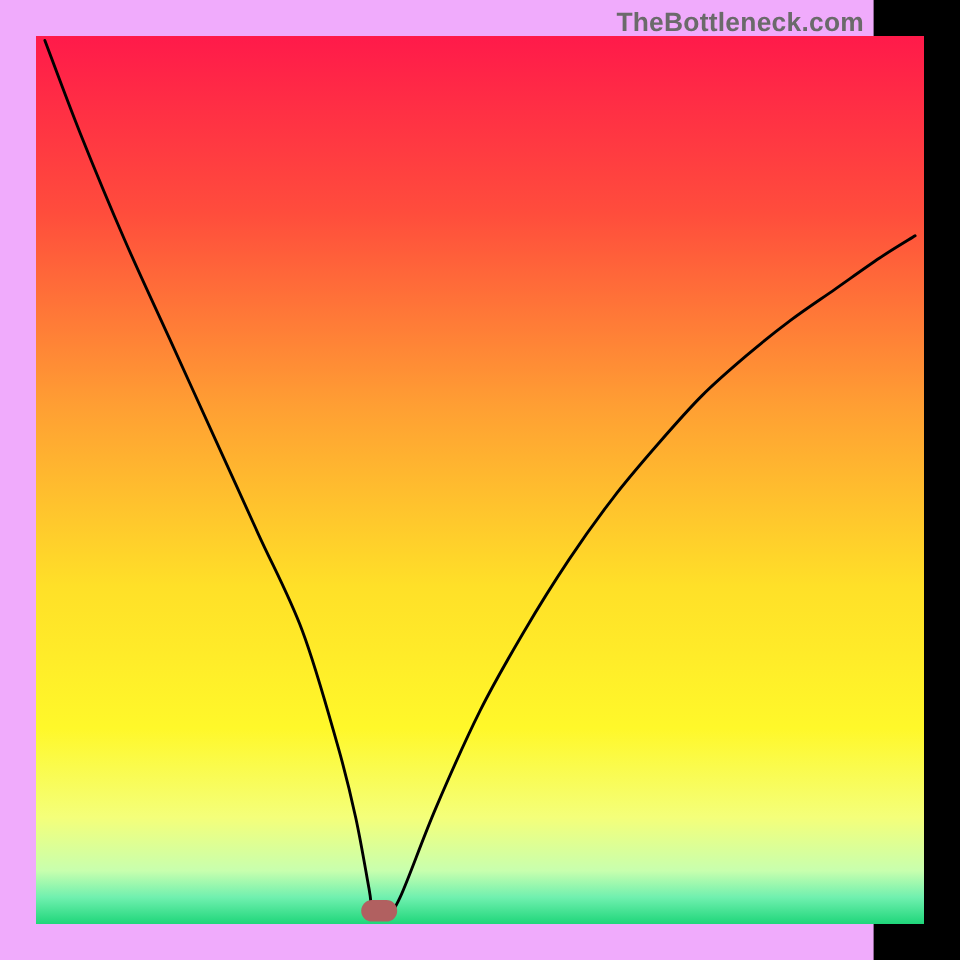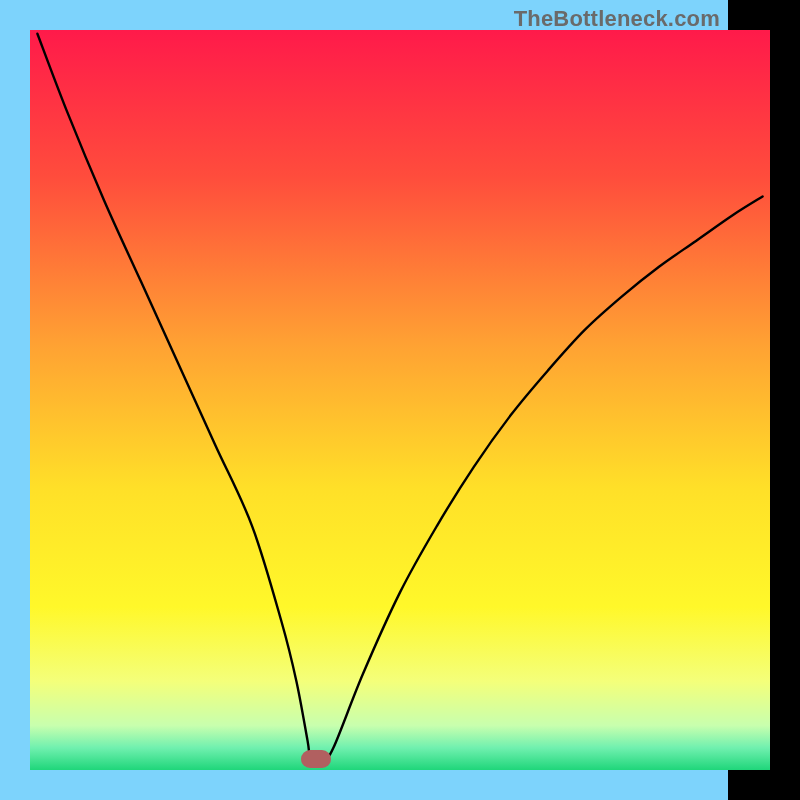--- a/index.html
+++ b/index.html
@@ -10,21 +10,21 @@
     overflow: hidden;
     background: #000;
     font-family: Arial, Helvetica, sans-serif;
   }
   .frame {
     position: absolute;
     left: 0;
     top: 0;
     width: 728px;
     height: 800px;
-    background: #7dd3fc;
+    background: #f0abfc;
   }
   .plot-area {
     position: absolute;
     left: 30px;
     top: 30px;
     width: 740px;
     height: 740px;
     overflow: hidden;
   }
   .watermark {

